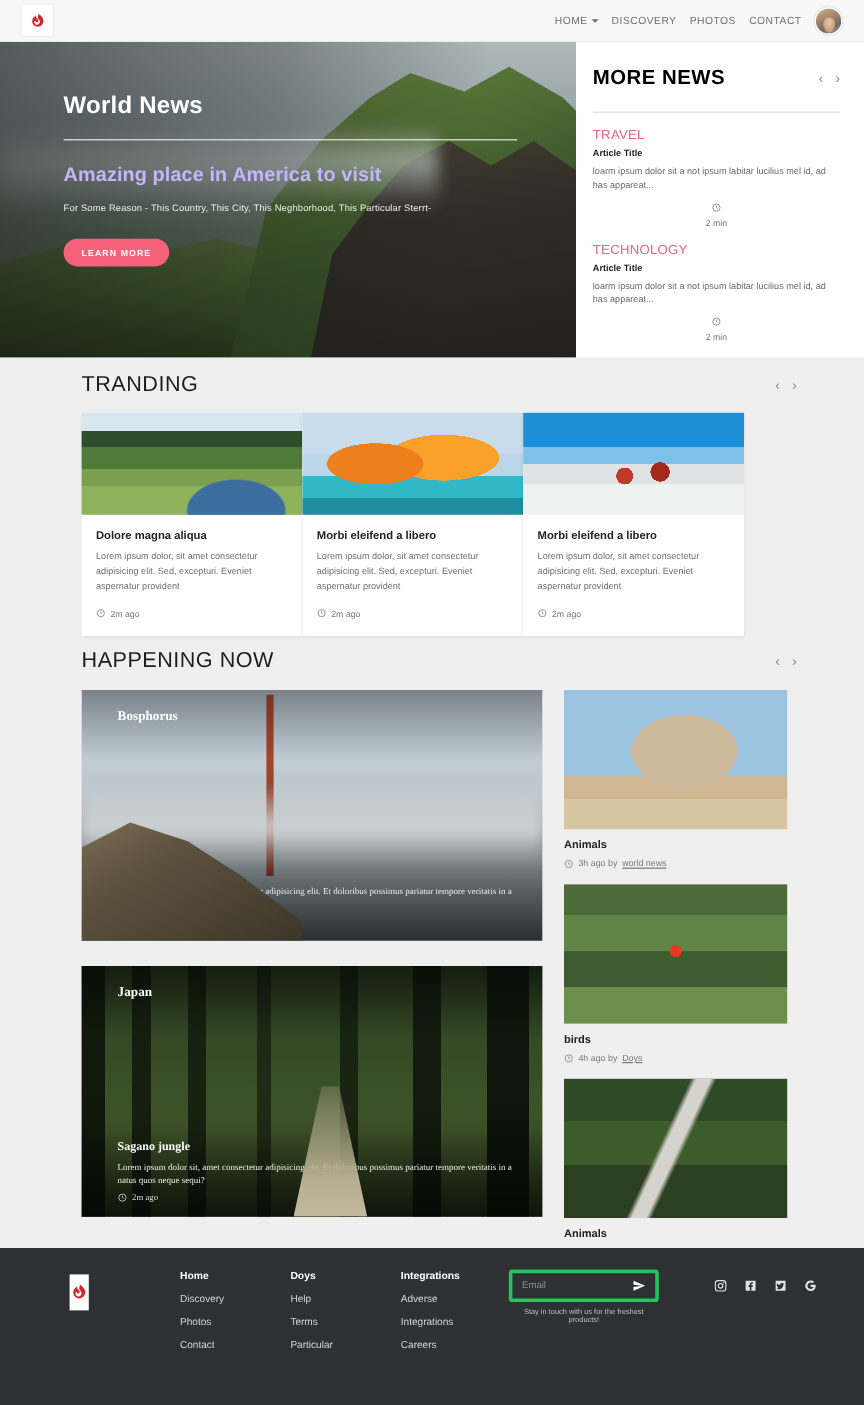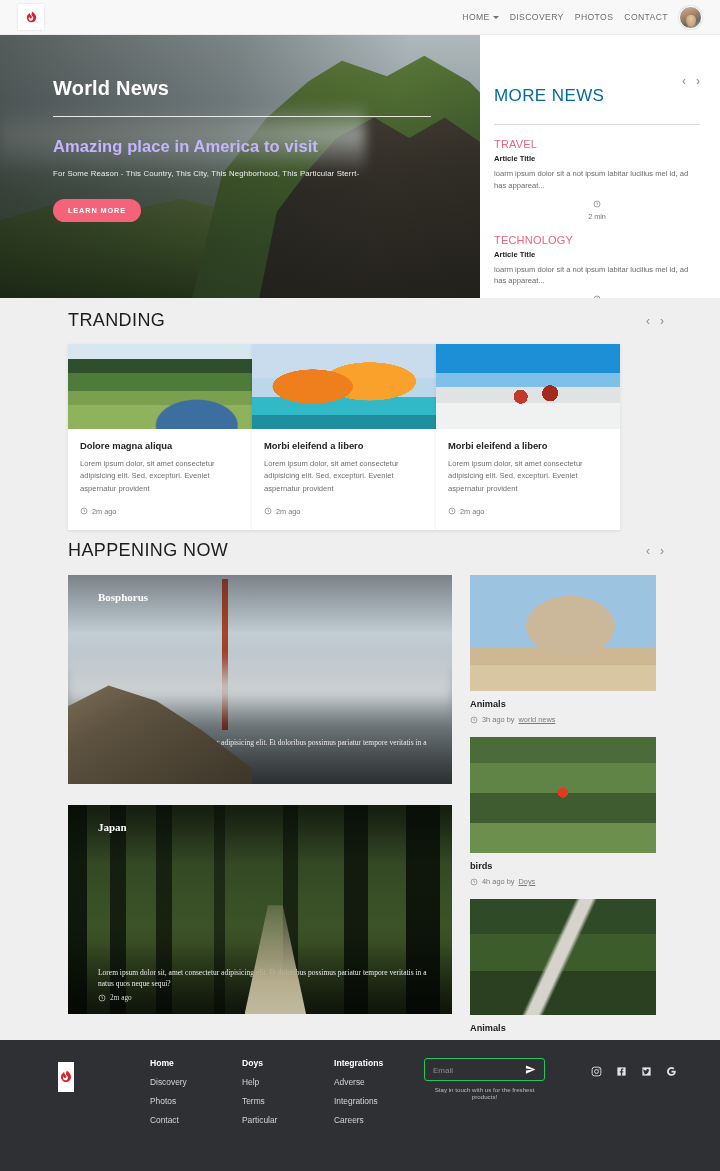--- a/index.html
+++ b/index.html
@@ -90,21 +90,21 @@
   .hero-sub { margin-top: 13px; font-size: 7.8px; color: #eceff0; letter-spacing: .15px; }
   .hero-btn {
     margin-top: 21px; display: inline-block; padding: 7px 15px;
     background: #f4637a; color: #fff; border: none; border-radius: 16px;
     font-size: 7.3px; font-weight: 600; letter-spacing: .9px; cursor: pointer;
   }
 
   
   .morenews { width: 240px; height: 263px; background: #fff; padding: 20px 20px 0 14px; }
   .mn-head { display: flex; align-items: center; justify-content: space-between; }
-  .mn-title { font-size: 17px; font-weight: 400; color: #0369a1; letter-spacing: .4px; margin-top: 31px; }
+  .mn-title { font-size: 17px; font-weight: 700; color: #000000; letter-spacing: .4px; }
   .arrows { display: flex; gap: 10px; align-items: center; }
   .arw {
     font-size: 12px; color: #8c8c8c; cursor: pointer; line-height: 1;
     background: none; border: none; font-family: "Liberation Sans", sans-serif;
   }
   .mn-rule { margin-top: 18px; height: 1px; background: #dcdcdc; }
   .mn-item { margin-top: 13px; }
   .mn-cat { font-size: 11px; color: #e7667e; letter-spacing: .2px; }
   .mn-art { margin-top: 4px; font-size: 7.6px; font-weight: 700; color: #222; }
   .mn-body { margin-top: 5px; font-size: 7.6px; line-height: 1.55; color: #6b6b6b; }
@@ -204,22 +204,22 @@
   .footer { position: absolute; left: 0; top: 1040px; width: 720px; height: 131px; background: #2f3033; }
   .footer-inner { display: flex; align-items: flex-start; padding: 18px 56px 0 58px; gap: 0; }
   .f-logo-box { width: 30px; height: 30px; background: #fff; display: flex; align-items: center; justify-content: center; margin-top: 4px; }
   .f-logo { width: 16px; height: 16px; }
   .f-cols { display: flex; gap: 36px; margin-left: 76px; }
   .f-col { display: flex; flex-direction: column; gap: 9px; min-width: 56px; }
   .f-head { font-size: 8.6px; font-weight: 700; color: #fff; }
   .f-link { font-size: 8.4px; color: #d4d4d4; text-decoration: none; }
   .f-news { margin-left: 34px; width: 134px; }
   .f-input-row {
-    display: flex; align-items: flex-end; justify-content: space-between;
-    border: 1px solid #22c55e; border-radius: 3px; padding: 5px 8px; background: #2f3033;
+    display: flex; align-items: flex-start; justify-content: space-between;
+    border: 3px solid #22c55e; border-radius: 3px; padding: 5px 8px; background: #2f3033;
   }
   .f-input { background: transparent; border: none; outline: none; color: #cfcfcf; font-size: 8px; width: 92px; font-family: "Liberation Sans", sans-serif; }
   .f-input::placeholder { color: #8d8f92; }
   .send-icon { width: 11px; height: 11px; flex: 0 0 auto; }
   .f-note { margin-top: 5px; font-size: 6.2px; color: #bdbdbd; text-align: center; }
   .f-social { display: flex; gap: 14px; margin-left: 46px; margin-top: 8px; }
   .soc { width: 11px; height: 11px; color: #e3e3e3; }
 </style>
 </head>
 <body>
@@ -386,20 +386,21 @@
                 </svg>
               <span>2m ago</span>
             </div>
           </div>
         </div>
 
         <div class="hn-card forest">
           <div class="hn-top-shade"></div>
           <div class="hn-place">Japan</div>
           <div class="hn-foot">
+            <div class="hn-title">Sagano jungle</div>
             <div class="hn-text">Lorem ipsum dolor sit, amet consectetur adipisicing elit. Et doloribus possimus pariatur tempore veritatis in a natus quos neque sequi?</div>
             <div class="hn-meta">
               <svg class="clock" viewBox="0 0 24 24" fill="none" stroke="#dcdcdc" stroke-width="2">
                   <circle cx="12" cy="12" r="9"></circle>
                   <path d="M12 7v5l3 2"></path>
                 </svg>
               <span>2m ago</span>
             </div>
           </div>
         </div>

